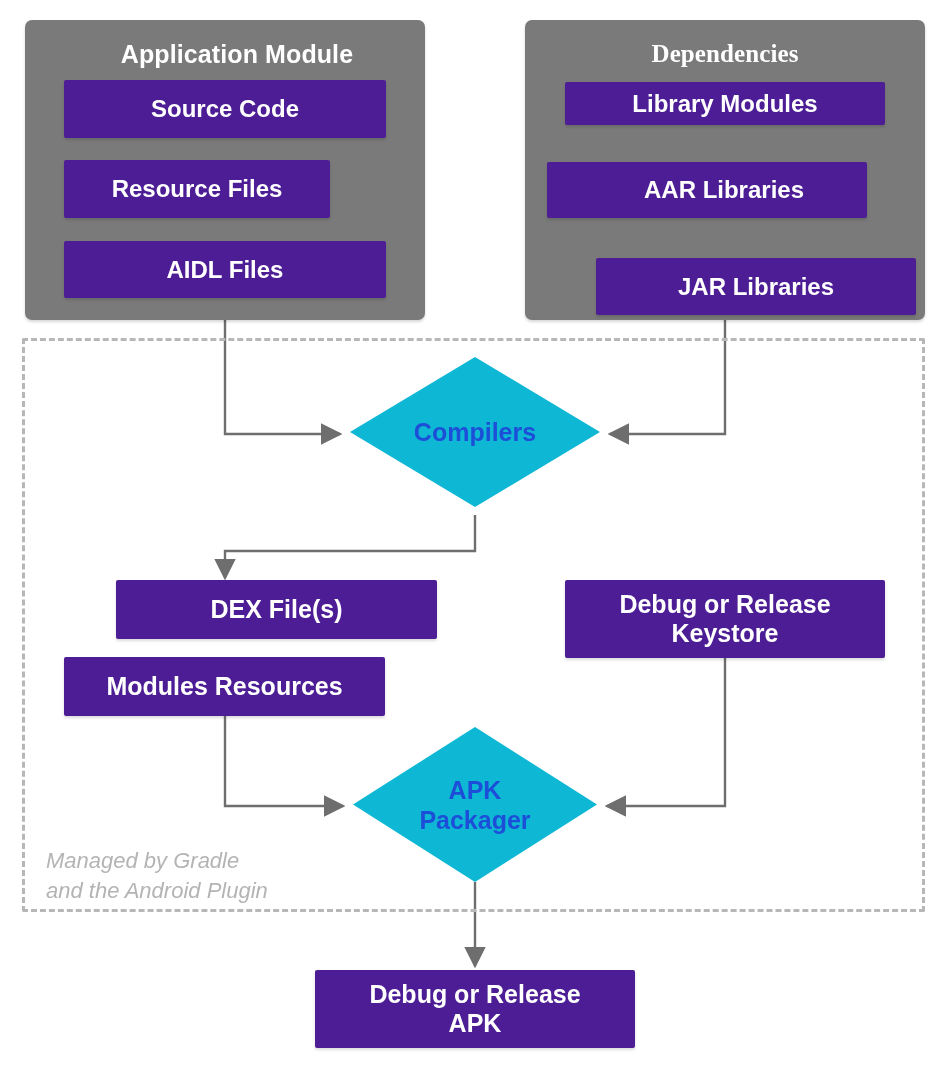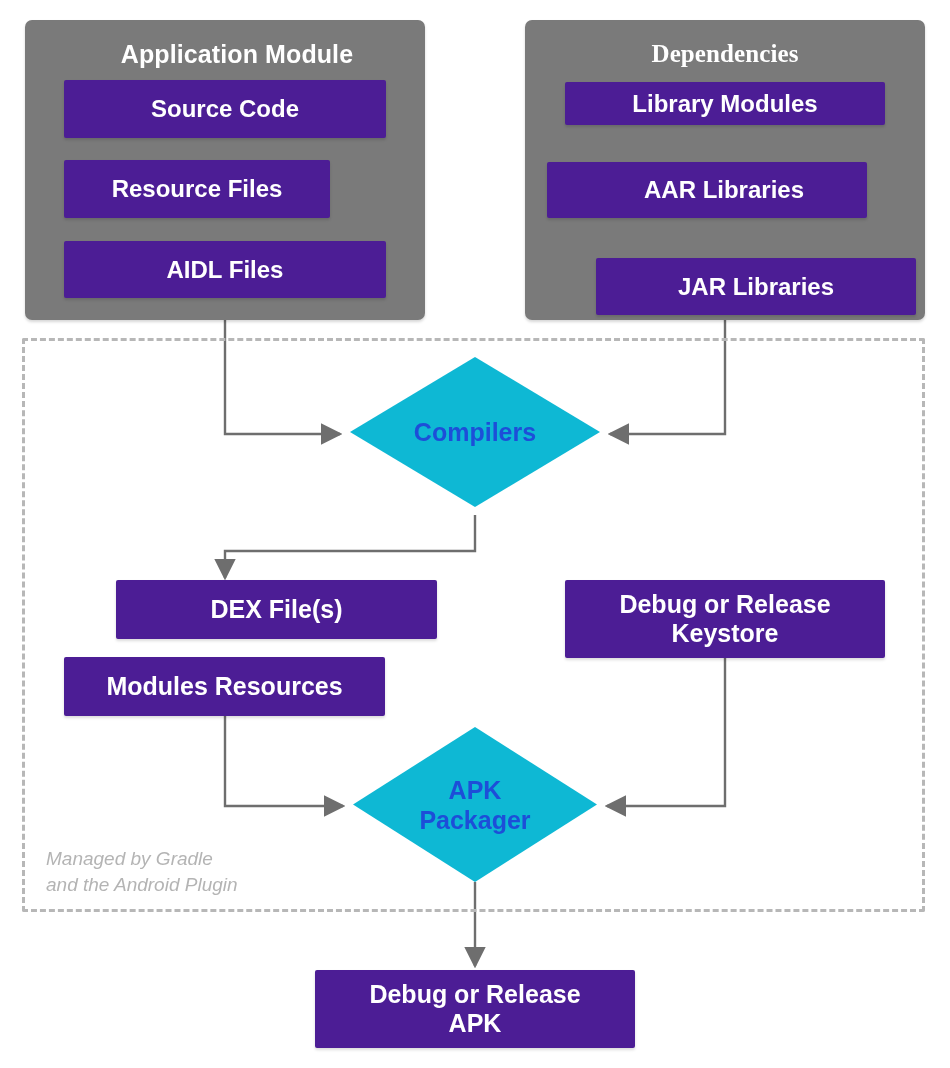--- a/index.html
+++ b/index.html
@@ -98,21 +98,21 @@
   #managed-region {
     position: absolute;
     border: 3px dashed #b7b7b7;
     border-radius: 2px;
     box-sizing: border-box;
     background: transparent;
   }
   #managed-caption {
     position: absolute;
     color: #b4b4b4;
-    font-size: 19px;
+    font-size: 22px;
     font-style: italic;
     line-height: 1.35;
     white-space: pre-line;
   }
 </style>
 </head>
 <body>
 
 <div id="stage">
 

